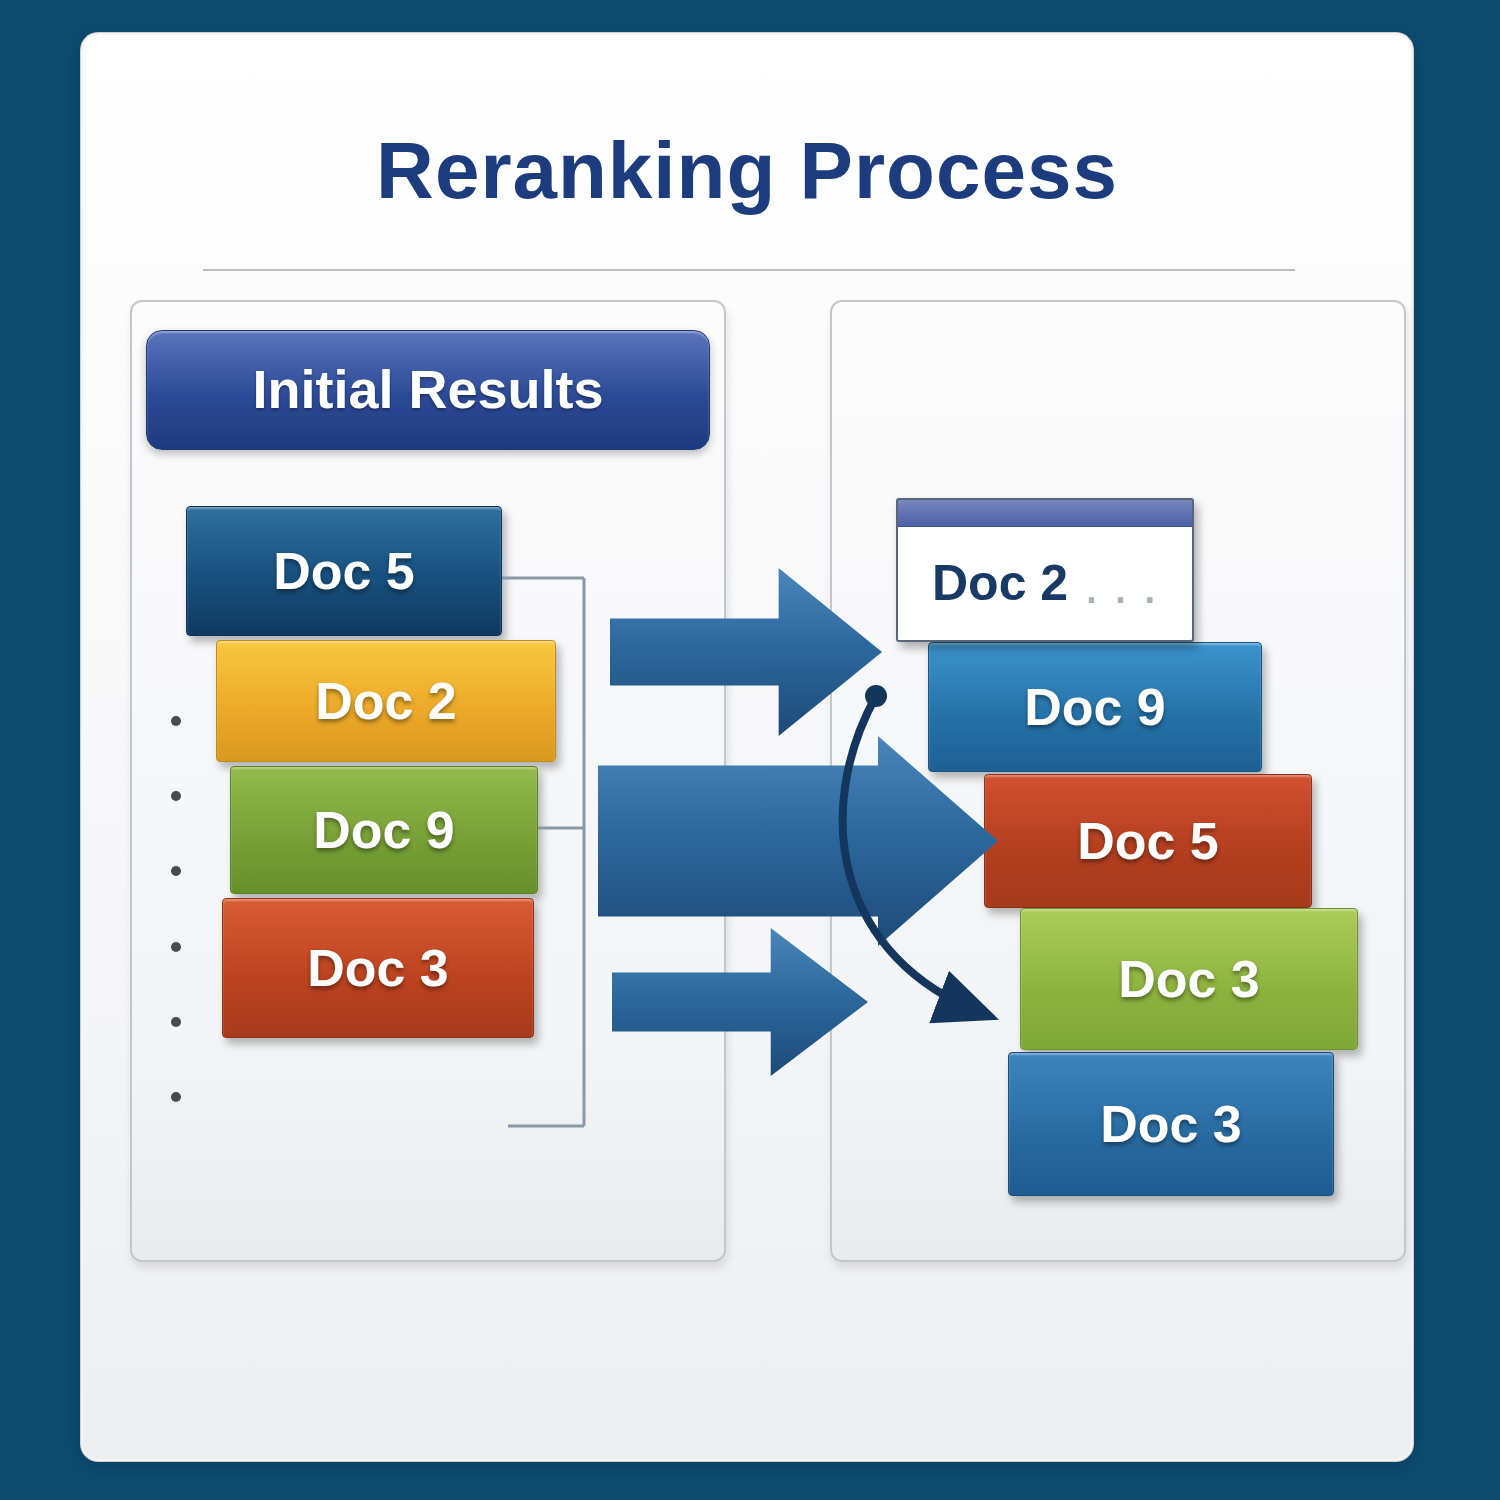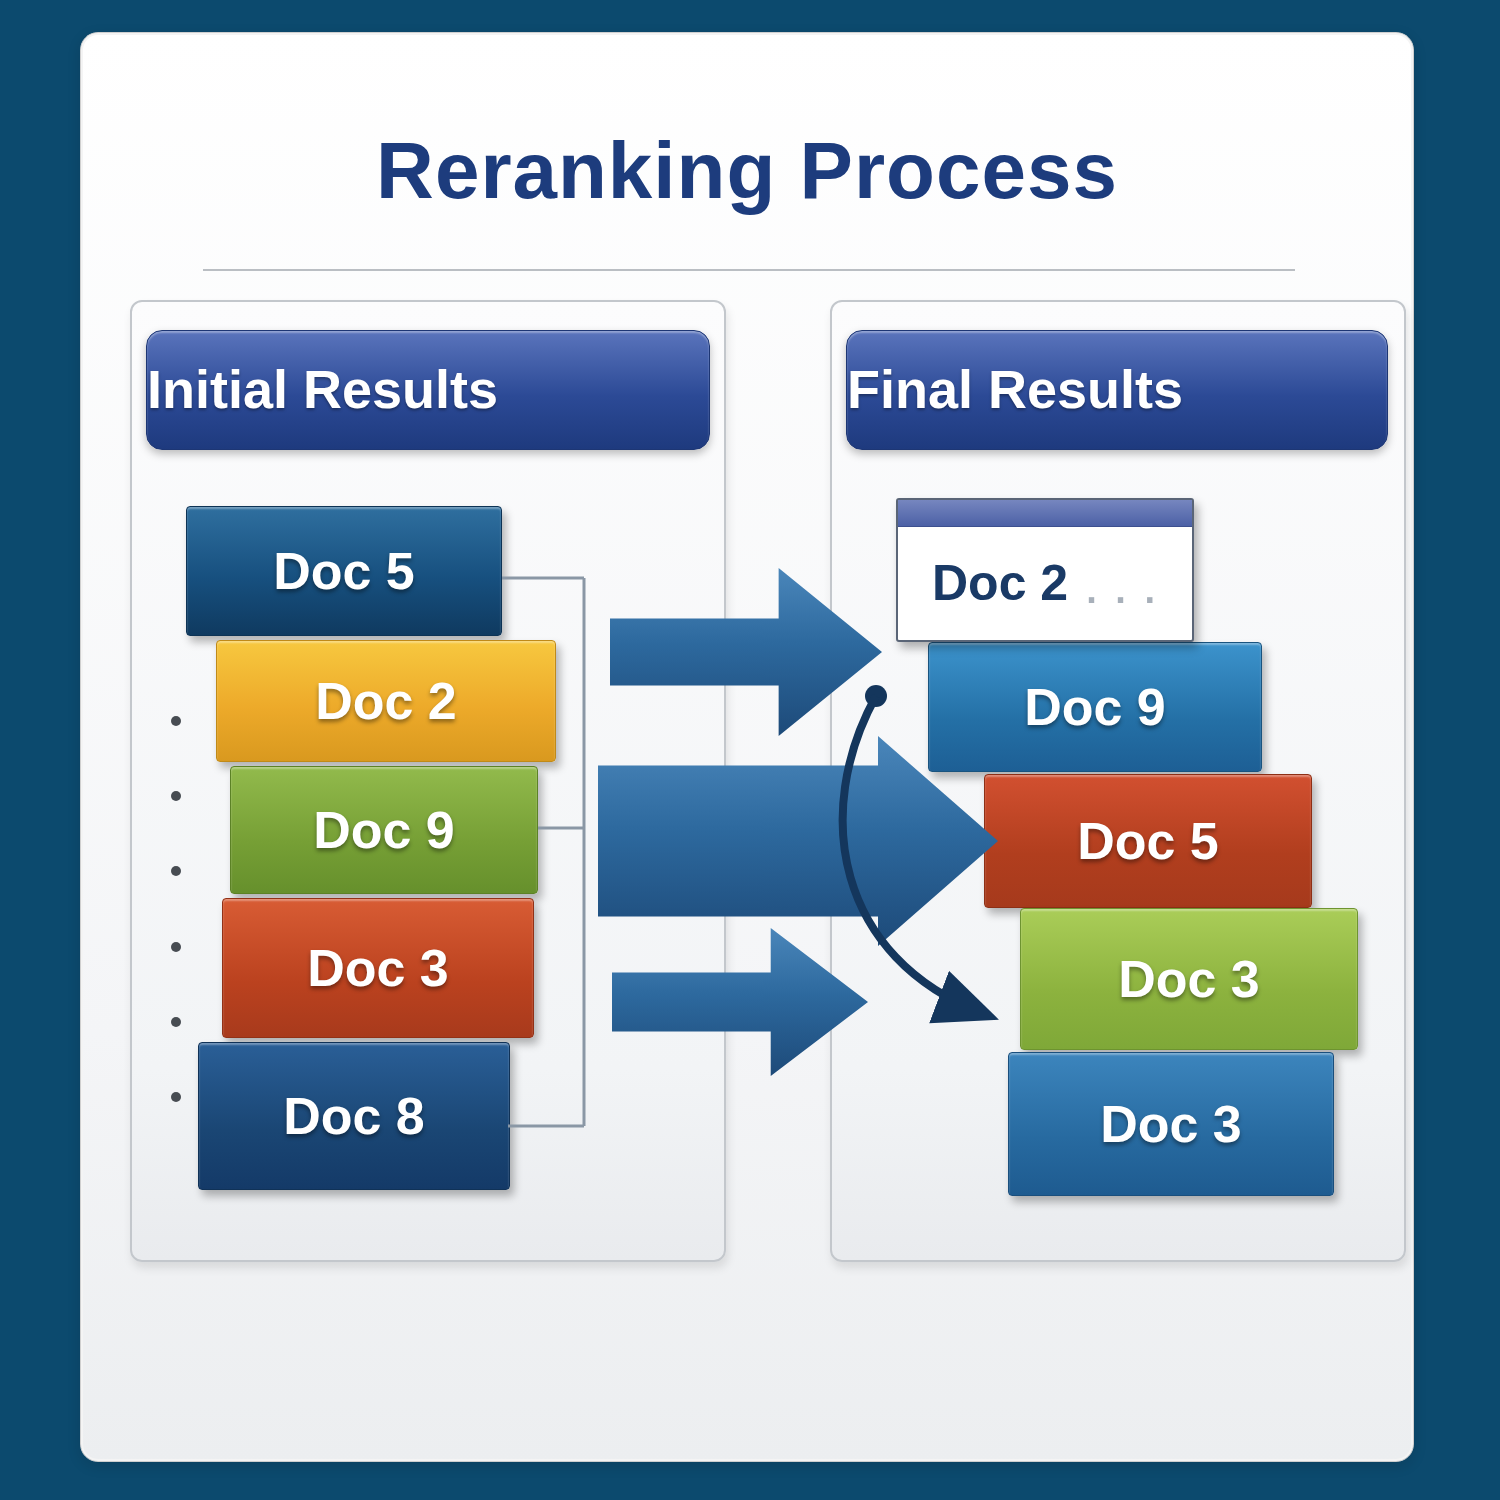--- a/index.html
+++ b/index.html
@@ -26,21 +26,21 @@
     position:absolute;border:2px solid #c3c7cc;border-radius:12px;
     background:linear-gradient(180deg,#fcfcfd 0%,#f2f4f6 80%,#e9ebee 100%);
     box-shadow:2px 6px 10px rgba(0,0,0,0.10);
   }
   .panel.left{left:130px;top:300px;width:592px;height:958px;}
   .panel.right{left:830px;top:300px;width:572px;height:958px;}
   .banner{
     position:absolute;height:118px;border-radius:16px;
     background:linear-gradient(180deg,#5a74bc 0%,#2c4a96 55%,#1e3a7e 100%);
     border:1px solid #1d3674;box-shadow:0 4px 8px rgba(0,0,0,0.25), inset 0 2px 2px rgba(255,255,255,0.35);
-    color:#ffffff;font-weight:800;font-size:54px;line-height:116px;
+    color:#ffffff;font-weight:800;font-size:54px;text-align:center;line-height:116px;
     text-shadow:0 2px 3px rgba(0,0,0,0.35);z-index:4;
   }
   .banner.left{left:146px;top:330px;width:562px;}
   .banner.right{left:846px;top:330px;width:540px;}
   .doc{
     position:absolute;border-radius:4px;z-index:2;
     box-shadow:4px 6px 9px rgba(0,0,0,0.28), inset 0 2px 2px rgba(255,255,255,0.35);
     color:#ffffff;font-weight:800;font-size:52px;
     display:flex;align-items:center;justify-content:center;
     text-shadow:0 3px 4px rgba(0,0,0,0.40);
@@ -103,37 +103,35 @@
     <div class="divider"></div>
   </div>
 
   <div class="panel left"></div>
   <div class="banner left">Initial Results</div>
 
   <div class="doc c-steel" style="left:186px;top:506px;width:314px;height:128px;">Doc 5</div>
   <div class="doc c-yellow" style="left:216px;top:640px;width:338px;height:120px;">Doc 2</div>
   <div class="doc c-green" style="left:230px;top:766px;width:306px;height:126px;">Doc 9</div>
   <div class="doc c-red" style="left:222px;top:898px;width:310px;height:138px;">Doc 3</div>
-  <div class="doc c-navy" style="left:198px;top:1042px;width:310px;height:146px;">Doc 8</div>
 
   <div class="dots">
     <div class="dot"></div>
     <div class="dot"></div>
     <div class="dot"></div>
     <div class="dot"></div>
     <div class="dot"></div>
     <div class="dot"></div>
   </div>
 
   <div class="arrow top"></div>
   <div class="arrow mid"></div>
   <div class="arrow bot"></div>
 
   <div class="panel right"></div>
-  <div class="banner right">Final Results</div>
 
   <div class="window">
     <div class="bar"></div>
     <div class="wlabel">
       <span>Doc 2</span>
       <span class="wsuffix">. . .</span>
     </div>
   </div>
   <div class="doc c-blue" style="left:928px;top:642px;width:332px;height:128px;">Doc 9</div>
   <div class="doc c-red2" style="left:984px;top:774px;width:326px;height:132px;">Doc 5</div>

